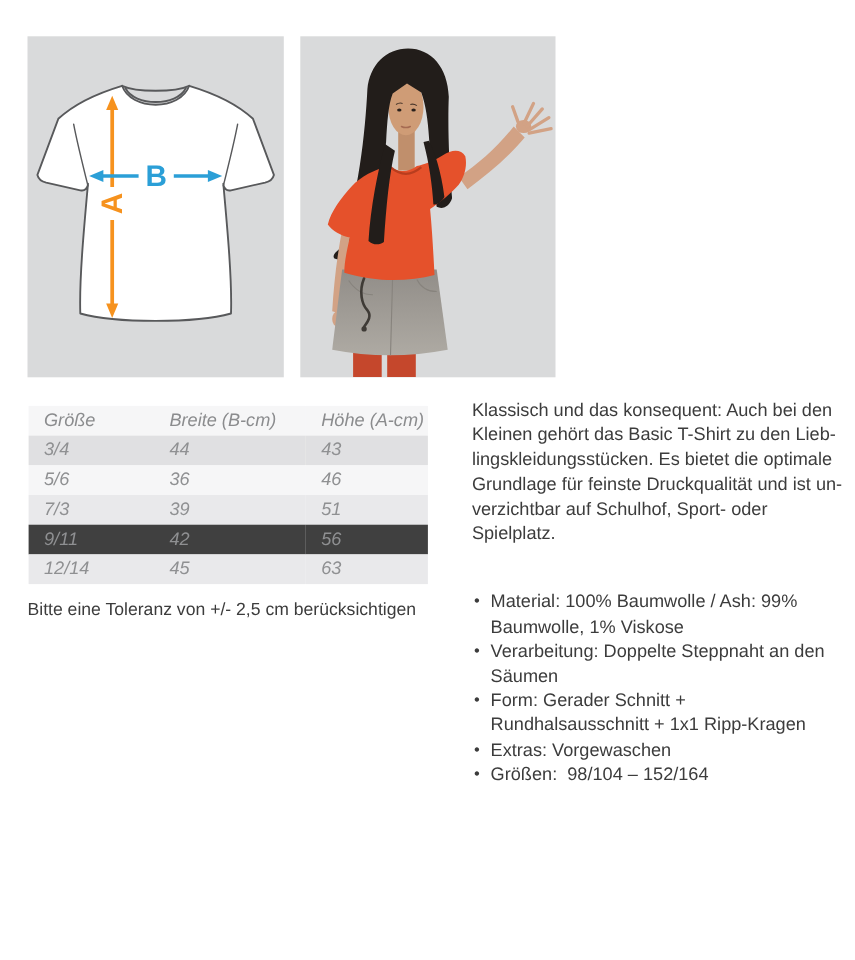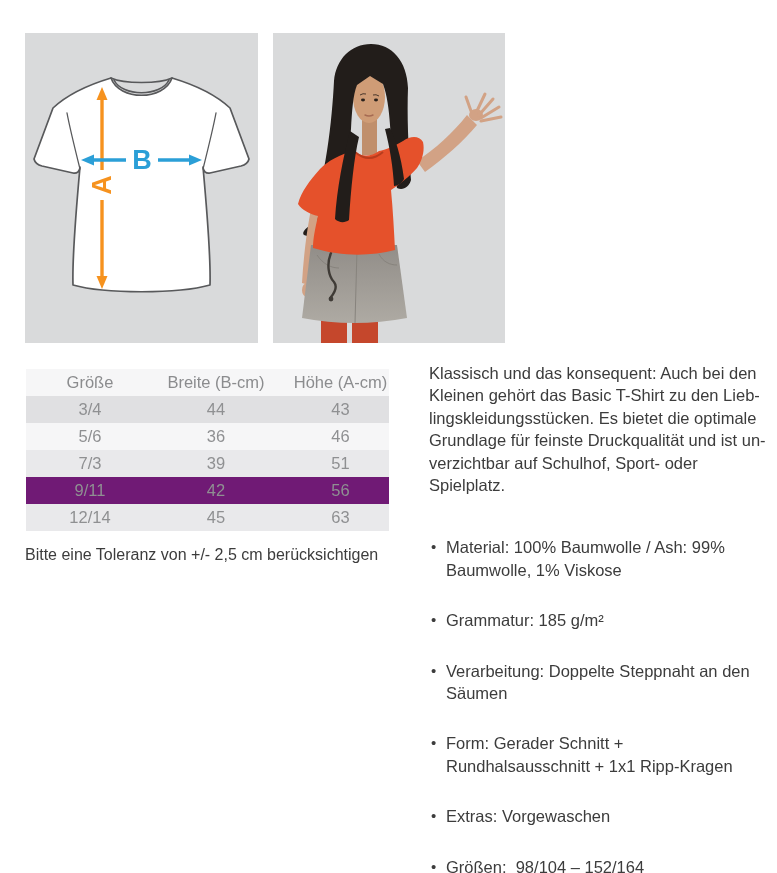--- a/index.html
+++ b/index.html
@@ -8,34 +8,34 @@
     font-family:"Liberation Sans",sans-serif;color:#3c3c3c;
   }
   .panel{position:absolute;top:33px;height:310px;background:#d9dadb;overflow:hidden;}
   #diagram-panel{left:25px;width:233px;}
   #photo-panel{left:273px;width:232px;}
 
   #size-block{position:absolute;left:26px;top:369px;width:363px;}
   #size-table{border-collapse:collapse;width:363px;table-layout:fixed;font-size:16.5px;}
   #size-table th{font-weight:normal;color:#8b8c8e;}
   #size-table td{color:#8f9092;}
-  #size-table th,#size-table td{height:27px;padding:0 0 0 14px;text-align:center;vertical-align:middle;}
+  #size-table th,#size-table td{height:27px;padding:0 0 0 14px;text-align:left;vertical-align:middle;font-style:italic;}
   #size-table thead tr{background:#f6f6f7;}
   #size-table tbody tr:nth-child(1){background:#e0e0e2;}
   #size-table tbody tr:nth-child(2){background:#f6f6f7;}
   #size-table tbody tr:nth-child(3){background:#e9e9eb;}
-  #size-table tbody tr:nth-child(4){background:#701a75;}
+  #size-table tbody tr:nth-child(4){background:#404040;}
   #size-table tbody tr:nth-child(5){background:#e9e9eb;}
 
   #tolerance-note{position:absolute;left:25px;top:546px;font-size:16px;color:#3c3c3c;white-space:nowrap;}
 
   #desc-col{position:absolute;left:429px;top:362px;width:340px;font-size:16.5px;line-height:22.4px;color:#3c3c3c;}
   #desc-col p{margin:0;}
   #spec-list{margin:40px 0 0 0;padding:0;list-style:none;}
-  #spec-list li{position:relative;padding-left:17px;margin-top:28px;}
+  #spec-list li{position:relative;padding-left:17px;}
   #spec-list li::before{content:"\2022";position:absolute;left:2px;top:0;font-size:15px;color:#3c3c3c;}
 </style>
 </head>
 <body>
 
 <div class="panel" id="diagram-panel">
   <svg width="233" height="310" viewBox="0 0 233 310">
 
     <g fill="#ffffff" stroke="#58595b" stroke-width="1.7" stroke-linejoin="round" stroke-linecap="round">
       <path d="M 86 45
@@ -212,19 +212,18 @@
     </tbody>
   </table>
 </div>
 
 <div id="tolerance-note">Bitte eine Toleranz von +/- 2,5 cm berücksichtigen</div>
 
 <div id="desc-col">
   <p>Klassisch und das konsequent: Auch bei den Kleinen gehört das Basic T-Shirt zu den Lieb­lingskleidungsstücken. Es bietet die optimale Grundlage für feinste Druckqualität und ist un­verzichtbar auf Schulhof, Sport- oder Spielplatz.</p>
   <ul id="spec-list">
     <li>Material: 100% Baumwolle / Ash: 99% Baum­wolle, 1% Viskose</li>
-    <li>Grammatur: 185 g/m²</li>
     <li>Verarbeitung: Doppelte Steppnaht an den Säumen</li>
     <li>Form: Gerader Schnitt + Rundhalsausschnitt + 1x1 Ripp-Kragen</li>
     <li>Extras: Vorgewaschen</li>
     <li>Größen:&nbsp; 98/104 – 152/164</li>
   </ul>
 </div>
 
 </body></html>

